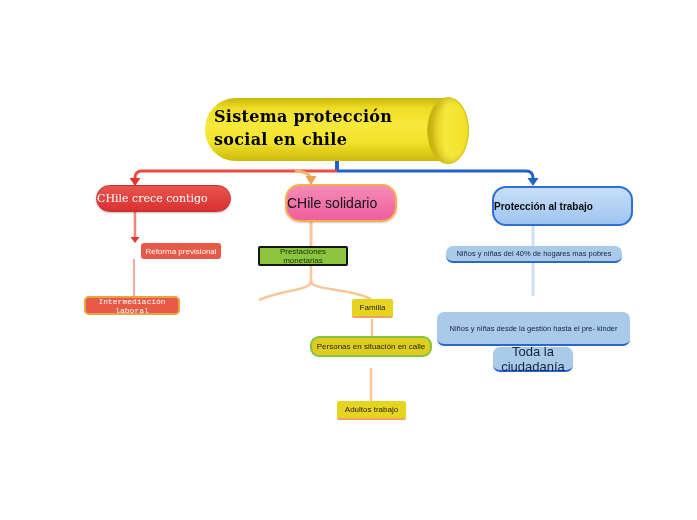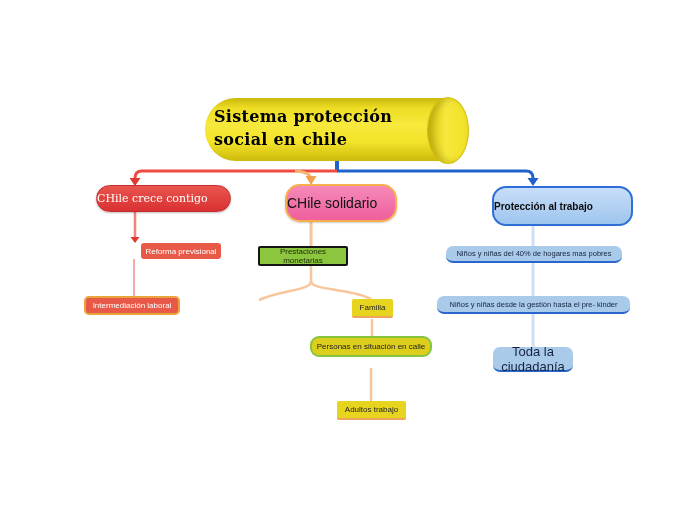--- a/index.html
+++ b/index.html
@@ -60,37 +60,37 @@
 
   
   .node{
     position:absolute;display:flex;align-items:center;justify-content:center;
     text-align:center;box-sizing:border-box;padding:1px 4px;
     font-size:8px;color:#222222;
   }
   .n-reforma{left:94px;top:243px;width:80px;height:16px;border-radius:3px;
     background:#e85948;color:#ffffff;margin-left:47px;}
   .n-intermediacion{left:84px;top:296px;width:96px;height:19px;border-radius:5px;
-    background:#e85948;border:2px solid #e9a43b;color:#ffffff;}
+    background:#e85948;border:2px solid #e9a43b;color:#ffffff;font-family:Liberation Mono, monospace;}
 
   .n-prestaciones{left:258px;top:246px;width:90px;height:20px;border-radius:2px;
     background:#8cc63e;border:2px solid #141414;color:#1d2a08;}
   .n-ficha{left:205px;top:300px;width:98px;height:19px;border-radius:7px;
     background:#e7d41f;border:3px solid #141414;color:#141414;}
   .n-familia{left:352px;top:299px;width:41px;height:19px;border-radius:2px;
     background:#e7d41f;border-bottom:2px solid #f0a35c;color:#222;}
   .n-personas{left:310px;top:336px;width:122px;height:21px;border-radius:9px;
     background:#ddcd1d;border:2px solid #86c440;color:#222;}
   .n-adultos{left:337px;top:401px;width:69px;height:19px;border-radius:2px;
     background:#e7d41f;border-bottom:2px solid #f0a35c;color:#222;}
 
   .n-blue{background:#a9cbe9;border-bottom:2px solid #2a66cc;border-radius:7px;
     color:#15233f;}
   .n-ninos40{left:446px;top:246px;width:176px;height:17px;font-size:7.5px;}
-  .n-ninosgestion{left:437px;top:296px;width:193px;height:18px;font-size:7.5px;}
+  .n-ninosgestion{left:437px;top:312px;width:193px;height:34px;font-size:7.5px;}
   .n-ciudadania{left:493px;top:347px;width:80px;height:25px;font-size:13px;}
 </style>
 </head>
 <body>
 
 <div id="canvas">
 
   <svg class="connectors" viewBox="0 0 697 520" xmlns="http://www.w3.org/2000/svg">
 
     <path d="M337,160 L337,170" stroke="#1e62cc" stroke-width="4" fill="none"></path>

